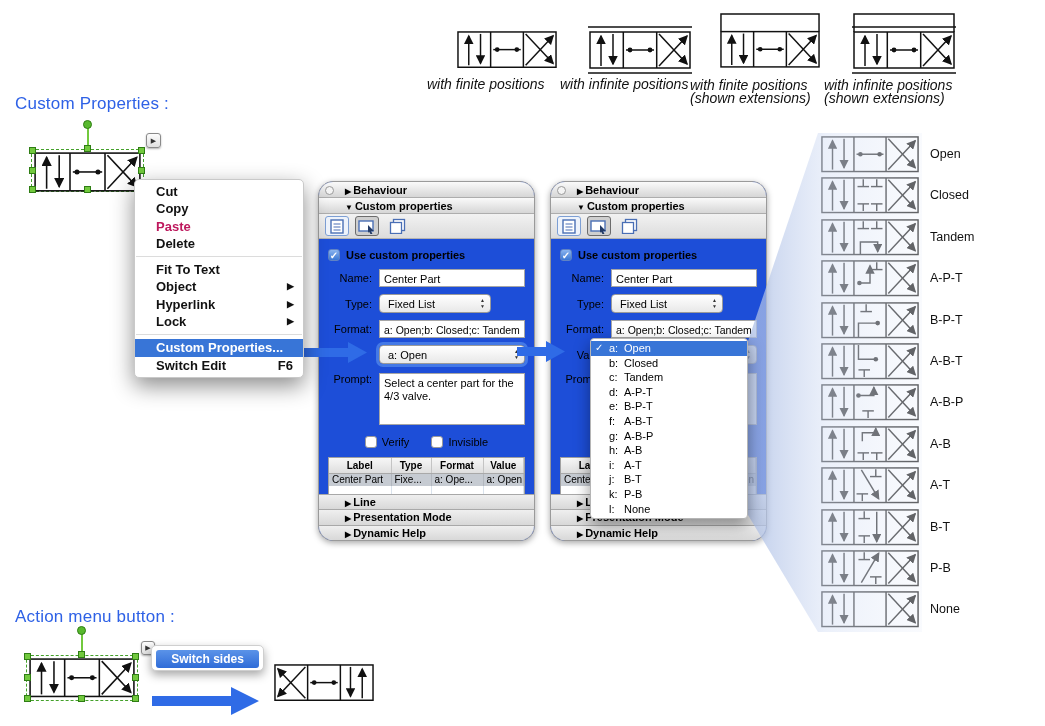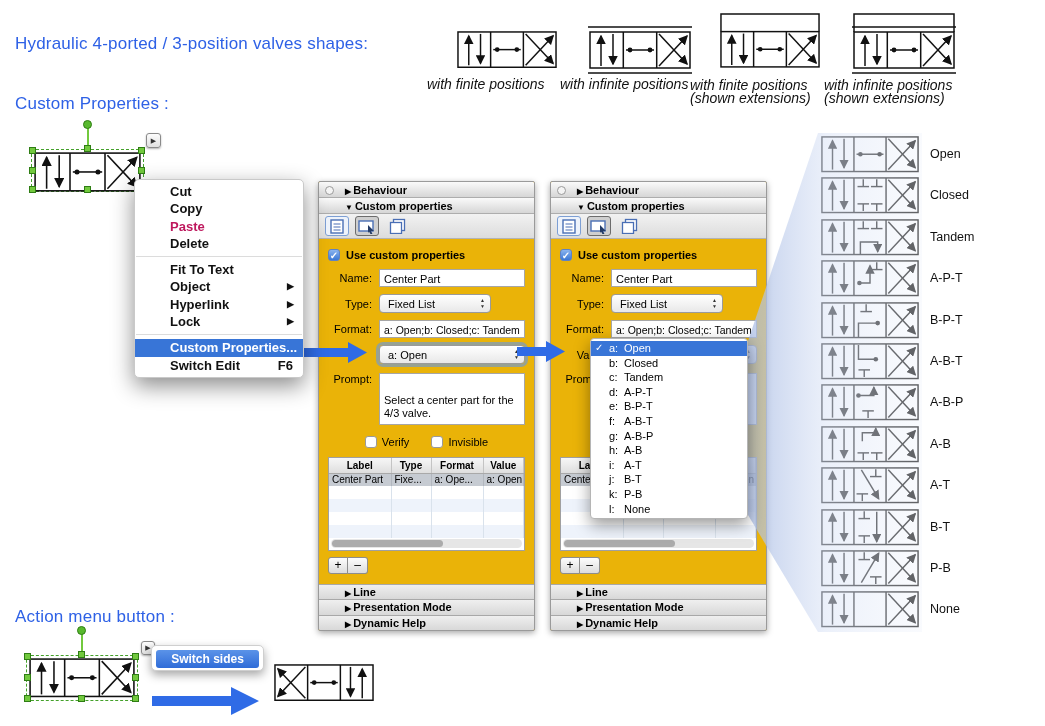--- a/index.html
+++ b/index.html
@@ -11,29 +11,29 @@
   
   .cap{position:absolute;width:160px;font-size:14px;line-height:13px;color:#111;font-style:italic;}
   
   #beam{position:absolute;left:0;top:0;z-index:4;pointer-events:none;}
   
   .rc-row-label{position:absolute;font-size:12.5px;color:#111;}
   
   .cmenu{position:absolute;left:134px;top:179px;width:170px;z-index:7;background:#fff;
          border:1px solid #c9c9c9;border-radius:5px;box-shadow:0 8px 22px rgba(0,0,0,.45);
          padding:3px 0;font-size:13px;font-weight:600;color:#111;}
-  .cmenu .mi{height:17.3px;line-height:17.3px;padding-left:35px;position:relative;white-space:nowrap;}
+  .cmenu .mi{height:17.3px;line-height:17.3px;padding-left:21px;position:relative;white-space:nowrap;}
   .cmenu .mi.dis{color:#be185d;}
   .cmenu .mi.sel{background:#3875d7;color:#fff;}
   .cmenu .sep{height:1px;background:#dcdcdc;margin:4px 1px;}
   .cmenu .sub{position:absolute;right:9px;top:0;font-size:9px;}
   .cmenu .sc{position:absolute;right:10px;top:0;font-weight:600;}
   
-  .panel{position:absolute;width:217px;height:450px;z-index:3;background:#eab308;
-         border:1px solid #9a9a9a;border-radius:2px;overflow:hidden;
+  .panel{position:absolute;width:217px;height:360px;z-index:3;background:#1d4ed8;
+         border:1px solid #9a9a9a;border-radius:15px;overflow:hidden;
          box-shadow:0 2px 6px rgba(0,0,0,.35);font-size:11px;color:#000;}
   .phdr{height:16px;line-height:16px;background:linear-gradient(#fafafa,#d6d6d6);
         border-bottom:1px solid #adadad;font-weight:700;position:relative;}
   .phdr .tri{font-size:8px;margin-right:2px;}
   .phdr1-text{padding-left:26px;}
   .phdr2-text{padding-left:26px;}
   .pin{position:absolute;left:6px;top:3.5px;width:9px;height:9px;border-radius:50%;
        border:1px solid #9a9a9a;background:#f4f4f4;}
   .ptoolbar{height:25px;background:linear-gradient(#f2f2f2,#dcdcdc);border-bottom:1px solid #b3b3b3;
             display:flex;align-items:center;gap:6px;padding-left:6px;}
@@ -50,21 +50,21 @@
   .flab{width:44px;text-align:right;margin-right:7px;flex:none;}
   .tfield{flex:1;height:18px;line-height:16px;background:#fff;border:1px solid #a6a6a6;
           padding:1px 4px;white-space:nowrap;overflow:hidden;}
   .popup{height:19px;line-height:17px;background:linear-gradient(#fff,#e8e8e8);
          border:1px solid #9a9a9a;border-radius:4px;padding:1px 18px 1px 8px;position:relative;}
   .popup .ud{position:absolute;right:5px;top:2px;font-size:5px;line-height:6px;color:#333;}
   .popup.typew{width:112px;}
   .popup.valw{flex:1;}
   .focusring{box-shadow:0 0 0 3px rgba(95,150,240,.6);}
   .prow{display:flex;margin-bottom:7px;}
-  .prompt{flex:1;height:52px;background:#fff;border:1px solid #a6a6a6;padding:20px 4px;line-height:13px;}
+  .prompt{flex:1;height:52px;background:#fff;border:1px solid #a6a6a6;padding:3px 4px;line-height:13px;}
   .chkrow{display:flex;justify-content:center;gap:22px;height:20px;align-items:center;margin-bottom:5px;}
   .chk{display:flex;gap:5px;align-items:center;}
   .ptable{border:1px solid #a0a0a0;background:#fff;height:94px;position:relative;overflow:hidden;}
   .ptable table{border-collapse:collapse;table-layout:fixed;width:100%;font-size:10px;}
   .ptable th{height:15px;background:linear-gradient(#f7f7f7,#dedede);border-right:1px solid #c4c4c4;
              border-bottom:1px solid #a9a9a9;font-weight:700;}
   .ptable td{height:13px;border-right:1px solid #d9e2ec;padding:0 3px;white-space:nowrap;overflow:hidden;}
   .ptable tr.selrow td{background:#c6cbd2;border-right:1px solid #b2b7be;}
   .ptable tr.alt td{background:#eef3fb;}
   .hscroll{position:absolute;left:2px;right:2px;bottom:2px;height:9px;background:#e6e6e6;
@@ -113,21 +113,20 @@
     <defs>
       <linearGradient id="beamg" x1="0" y1="0" x2="1" y2="0">
         <stop offset="0" stop-color="#a9bce4" stop-opacity="0.75"></stop>
         <stop offset="0.45" stop-color="#dbe4f6" stop-opacity="0.55"></stop>
         <stop offset="1" stop-color="#eef2fb" stop-opacity="0.35"></stop>
       </linearGradient>
     </defs>
     <polygon points="748,341 818,133 922,133 922,632 818,632 748,515" fill="url(#beamg)"></polygon>
   </svg>
 
-  <div class="h-blue" style="left:15px;top:34px;">Hydraulic 4-ported / 3-position valves shapes:</div>
   <div class="h-blue" style="left:15px;top:607px;">Action menu button :</div>
   <div class="h-blue" style="left:15px;top:94px;">Custom Properties :</div>
 
   <div id="top-figs">
       <svg class="valve-svg" style="left:456px;top:30px;" width="102" height="39.230769230769226" viewBox="0 0 104 40">
         <defs>
           <marker id="ah0" viewBox="0 0 10 10" refX="8.5" refY="5" markerWidth="6.5" markerHeight="6.5" orient="auto">
             <path d="M0,0 L10,5 L0,10 Z" fill="#111"></path>
           </marker>
         </defs>

